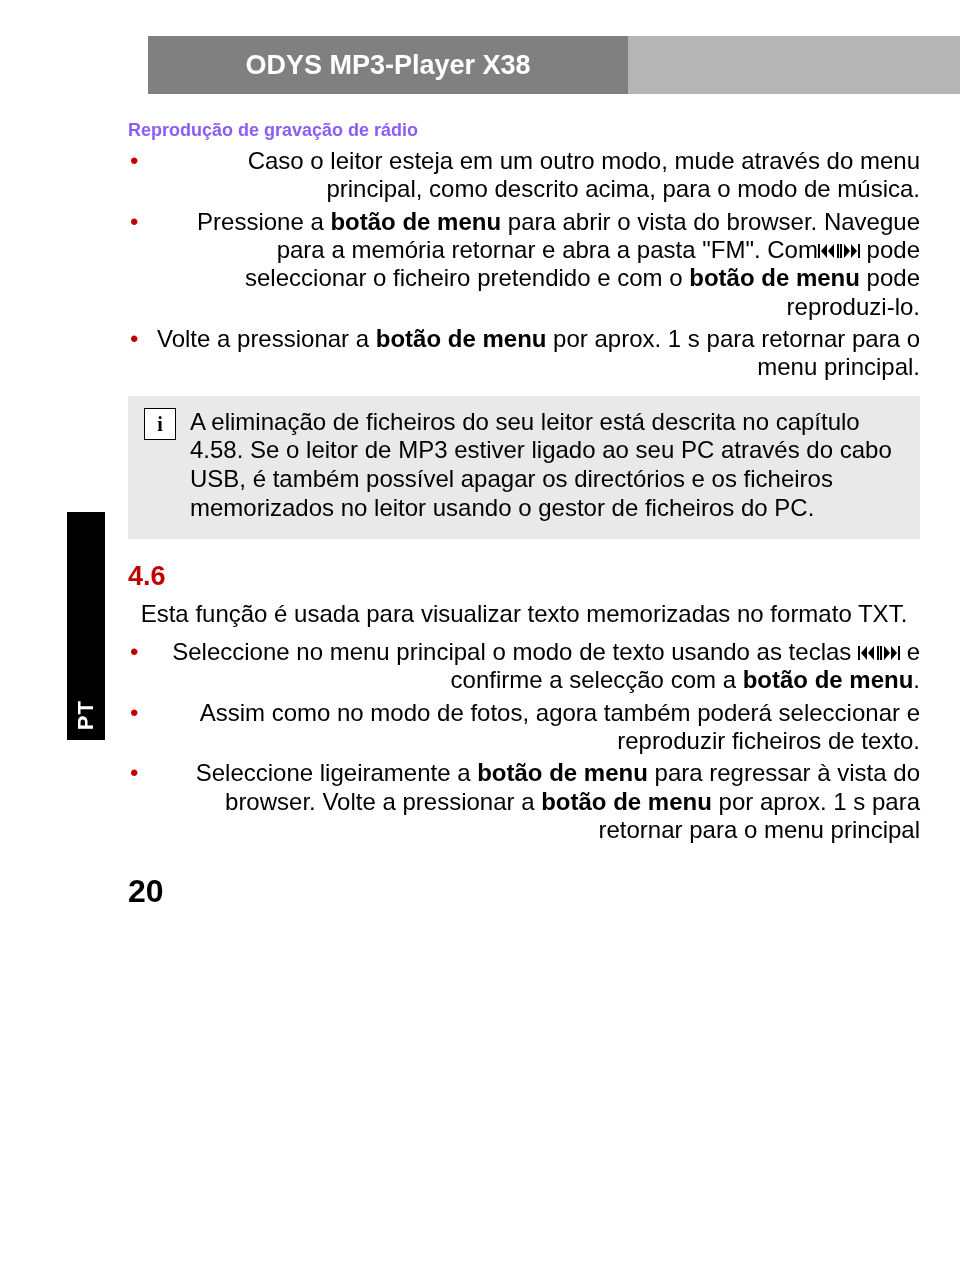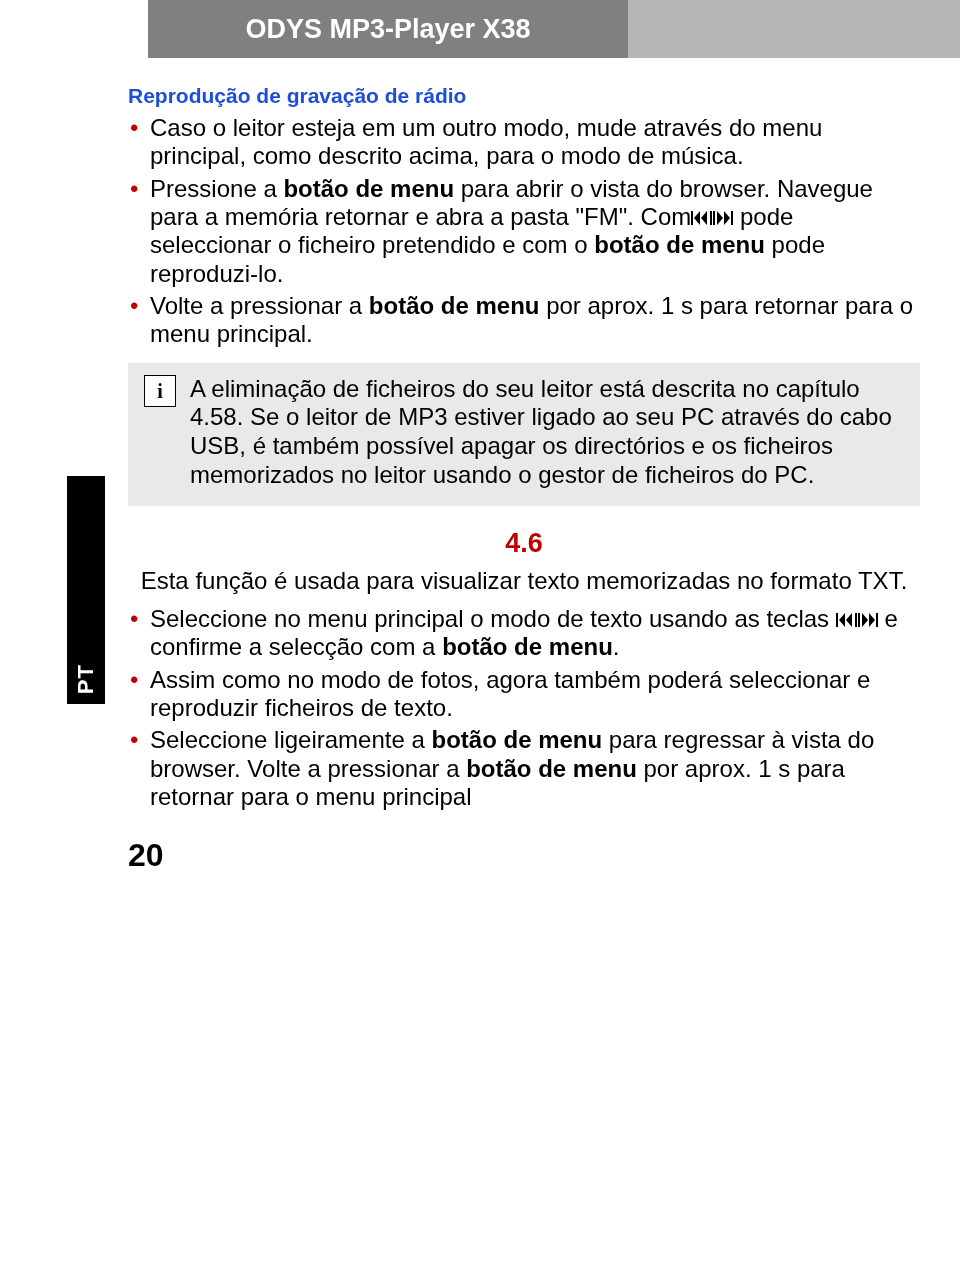--- a/index.html
+++ b/index.html
@@ -1,17 +1,17 @@
 <!DOCTYPE html>
 <html><head>
 <meta charset="utf-8">
 <style>
   * { margin: 0; padding: 0; box-sizing: border-box; }
   html, body { width: 960px; height: 1288px; background: #ffffff; font-family: Arial, Helvetica, sans-serif; color: #000; }
-  .page { position: relative; width: 960px; height: 916px; }
+  .page { position: relative; width: 960px; height: 916px; margin-top: 36px; }
 
   
   .header-band {
     position: absolute;
     top: 0;
     left: 148px;
     right: 0;
     height: 58px;
     background: #b6b6b6;
   }
@@ -54,40 +54,41 @@
 
   
   .content {
     position: absolute;
     left: 128px;
     right: 40px;
     top: 78px;
   }
 
   .section-h2 {
-    color: #1d4ed8;
-    font-weight: bold;
-    font-size: 21px;
+    color: #8b5cf6;
+    font-weight: bold;
+    font-size: 18px;
     margin: 6px 0 6px 0;
   }
 
   .body-text, ul.bul {
     font-size: 24px;
     line-height: 1.18;
   }
 
   ul.bul {
     list-style: none;
     padding: 0;
     margin: 0 0 4px 0;
   }
   ul.bul > li {
     position: relative;
     padding-left: 22px;
     margin-bottom: 4px;
+    text-align: right;
   }
   ul.bul > li::before {
     content: "•";
     position: absolute;
     left: 2px;
     top: 0;
     color: #c00000;
     font-size: 24px;
     line-height: 1.15;
   }
@@ -133,21 +134,20 @@
 
   
   .h46 {
     display: flex;
     gap: 22px;
     align-items: baseline;
     color: #c00000;
     font-weight: bold;
     font-size: 27px;
     margin: 18px 0 8px 0;
-    justify-content: center;
   }
 
   .page-num {
     position: absolute;
     left: 128px;
     bottom: 42px;
     font-weight: bold;
     font-size: 32px;
   }
 </style>

